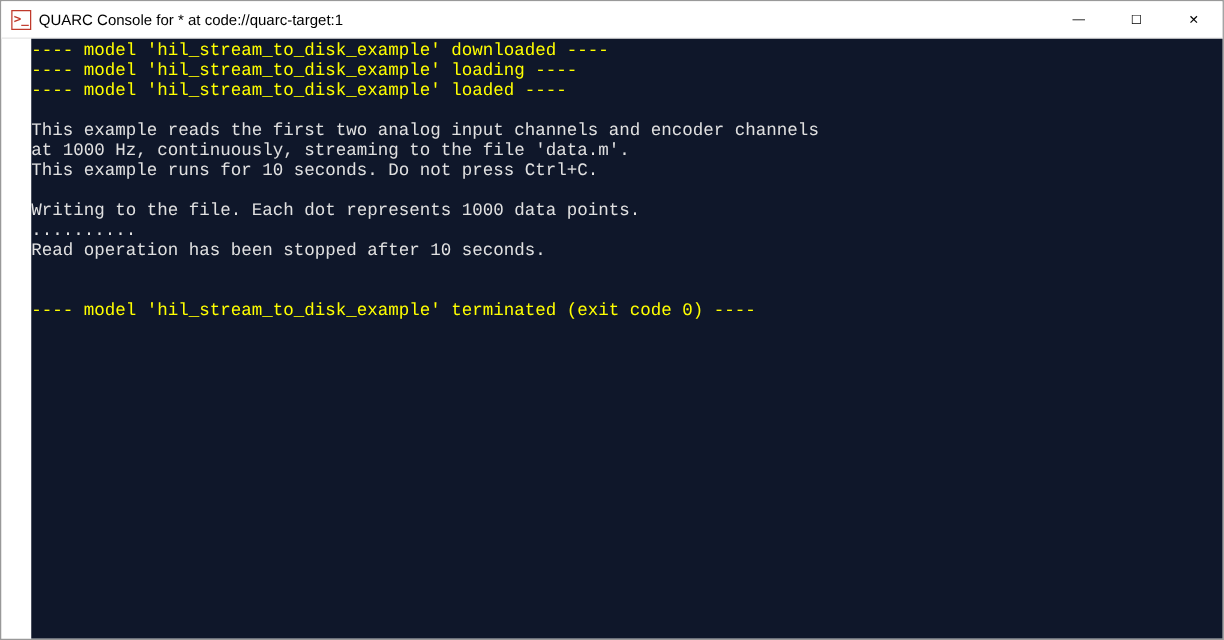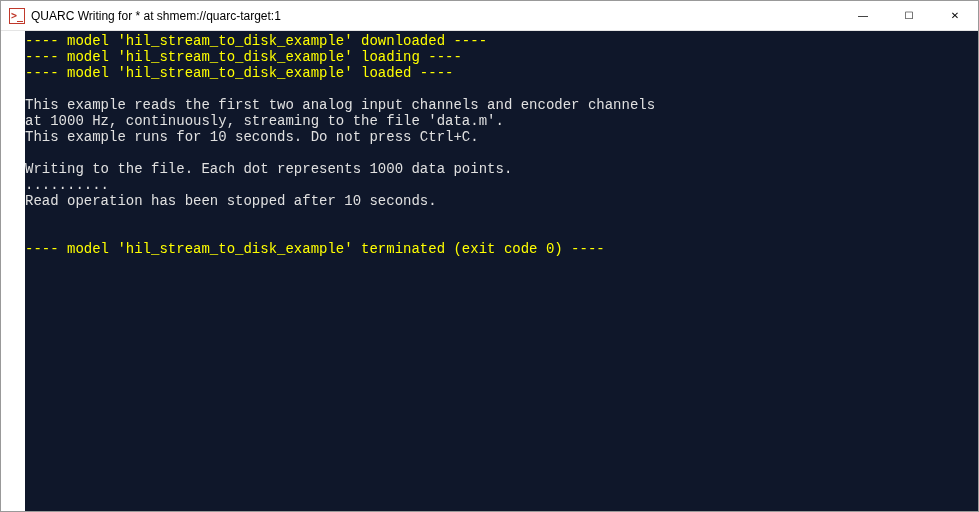--- a/index.html
+++ b/index.html
@@ -91,21 +91,21 @@
       width: 17px;
       height: 16px;
       background: #000;
     }
   </style>
 </head>
 <body>
 
 <div class="titlebar">
   <span class="titlebar-icon">&gt;_</span>
-  <span class="title-text">QUARC Writing for * at shmem://quarc-target:1</span>
+  <span class="title-text">QUARC Console for * at code://quarc-target:1</span>
   <div class="window-controls">
     <button class="win-btn">—</button>
     <button class="win-btn">☐</button>
     <button class="win-btn close">✕</button>
   </div>
 </div>
 
 <div class="console-area">
   <div class="console-content" id="console-content"><span class="line yellow">---- model 'hil_stream_to_disk_example' downloaded ----</span><span class="line yellow">---- model 'hil_stream_to_disk_example' loading ----</span><span class="line yellow">---- model 'hil_stream_to_disk_example' loaded ----</span><span class="line white"> </span><span class="line white">This example reads the first two analog input channels and encoder channels</span><span class="line white">at 1000 Hz, continuously, streaming to the file 'data.m'.</span><span class="line white">This example runs for 10 seconds. Do not press Ctrl+C.</span><span class="line white"> </span><span class="line white">Writing to the file. Each dot represents 1000 data points.</span><span class="line white">..........</span><span class="line white">Read operation has been stopped after 10 seconds.</span><span class="line white"> </span><span class="line white"> </span><span class="line yellow">---- model 'hil_stream_to_disk_example' terminated (exit code 0) ----</span></div>
   <div class="scrollbar">

